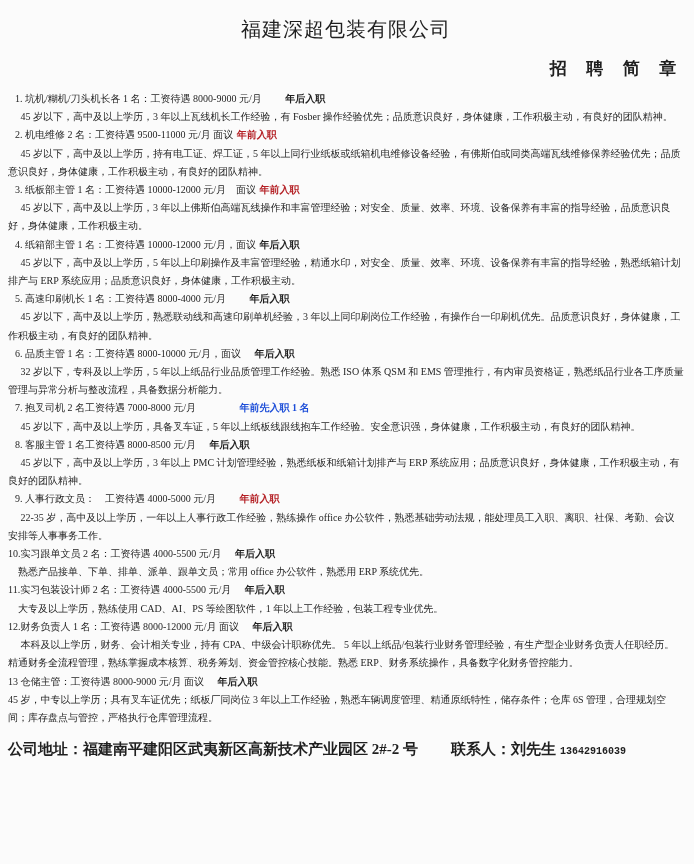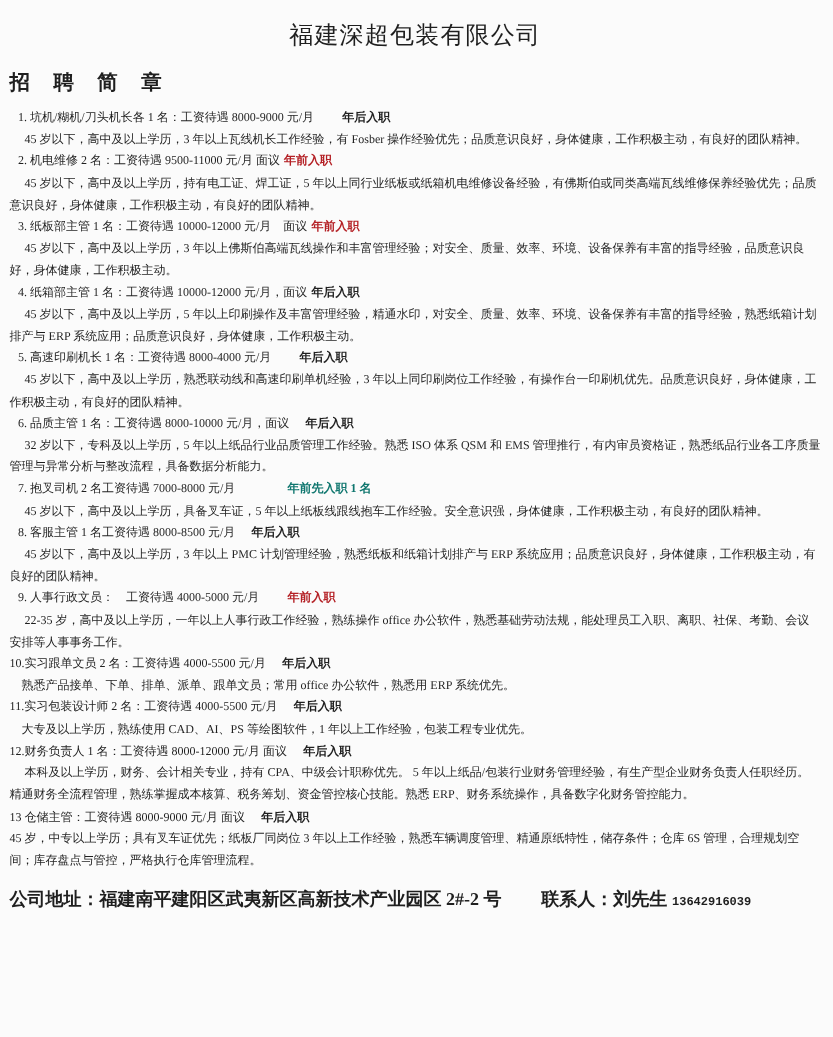--- a/index.html
+++ b/index.html
@@ -17,21 +17,21 @@
     padding: 10px 10px 0 8px;
   }
   .page-title {
     text-align: center;
     font-size: 20px;
     font-weight: normal;
     margin: 6px 0 0 0;
     letter-spacing: 1px;
   }
   .page-subtitle {
-    text-align: left;
+    text-align: right;
     font-size: 17px;
     font-weight: bold;
     margin: 14px 0 10px 0;
     letter-spacing: 0.45em;
   }
   .jobs {
     font-size: 10px;
     line-height: 18.2px;
   }
   .job-header {
@@ -94,21 +94,21 @@
     <p class="job-header sd"><span class="job-num">5. </span><span class="job-main">高速印刷机长 1 名：工资待遇 8000-4000 元/月　　</span><span class="job-status">年后入职</span></p>
     <p class="job-desc">　 45 岁以下，高中及以上学历，熟悉联动线和高速印刷单机经验，3 年以上同印刷岗位工作经验，有操作台一印刷机优先。品质意识良好，身体健康，工作积极主动，有良好的团队精神。</p>
   </div>
 
   <div class="job">
     <p class="job-header sd"><span class="job-num">6. </span><span class="job-main">品质主管 1 名：工资待遇 8000-10000 元/月，面议　</span><span class="job-status">年后入职</span></p>
     <p class="job-desc">　 32 岁以下，专科及以上学历，5 年以上纸品行业品质管理工作经验。熟悉 ISO 体系 QSM 和 EMS 管理推行，有内审员资格证，熟悉纸品行业各工序质量管理与异常分析与整改流程，具备数据分析能力。</p>
   </div>
 
   <div class="job">
-    <p class="job-header sd"><span class="job-num">7. </span><span class="job-main">抱叉司机 2 名工资待遇 7000-8000 元/月　　　　</span><span class="job-status" style="color: #0f766e; text-align: right;">年前先入职 1 名</span></p>
+    <p class="job-header sd"><span class="job-num">7. </span><span class="job-main">抱叉司机 2 名工资待遇 7000-8000 元/月　　　　</span><span class="job-status" style="color: #1d4ed8; text-align: right;">年前先入职 1 名</span></p>
     <p class="job-desc">　 45 岁以下，高中及以上学历，具备叉车证，5 年以上纸板线跟线抱车工作经验。安全意识强，身体健康，工作积极主动，有良好的团队精神。</p>
   </div>
 
   <div class="job">
     <p class="job-header sd"><span class="job-num">8. </span><span class="job-main">客服主管 1 名工资待遇 8000-8500 元/月　</span><span class="job-status">年后入职</span></p>
     <p class="job-desc">　 45 岁以下，高中及以上学历，3 年以上 PMC 计划管理经验，熟悉纸板和纸箱计划排产与 ERP 系统应用；品质意识良好，身体健康，工作积极主动，有良好的团队精神。</p>
   </div>
 
   <div class="job">
     <p class="job-header sd"><span class="job-num">9. </span><span class="job-main">人事行政文员：　工资待遇 4000-5000 元/月　　</span><span class="job-status" style="color: rgb(180, 32, 37);">年前入职</span></p>

